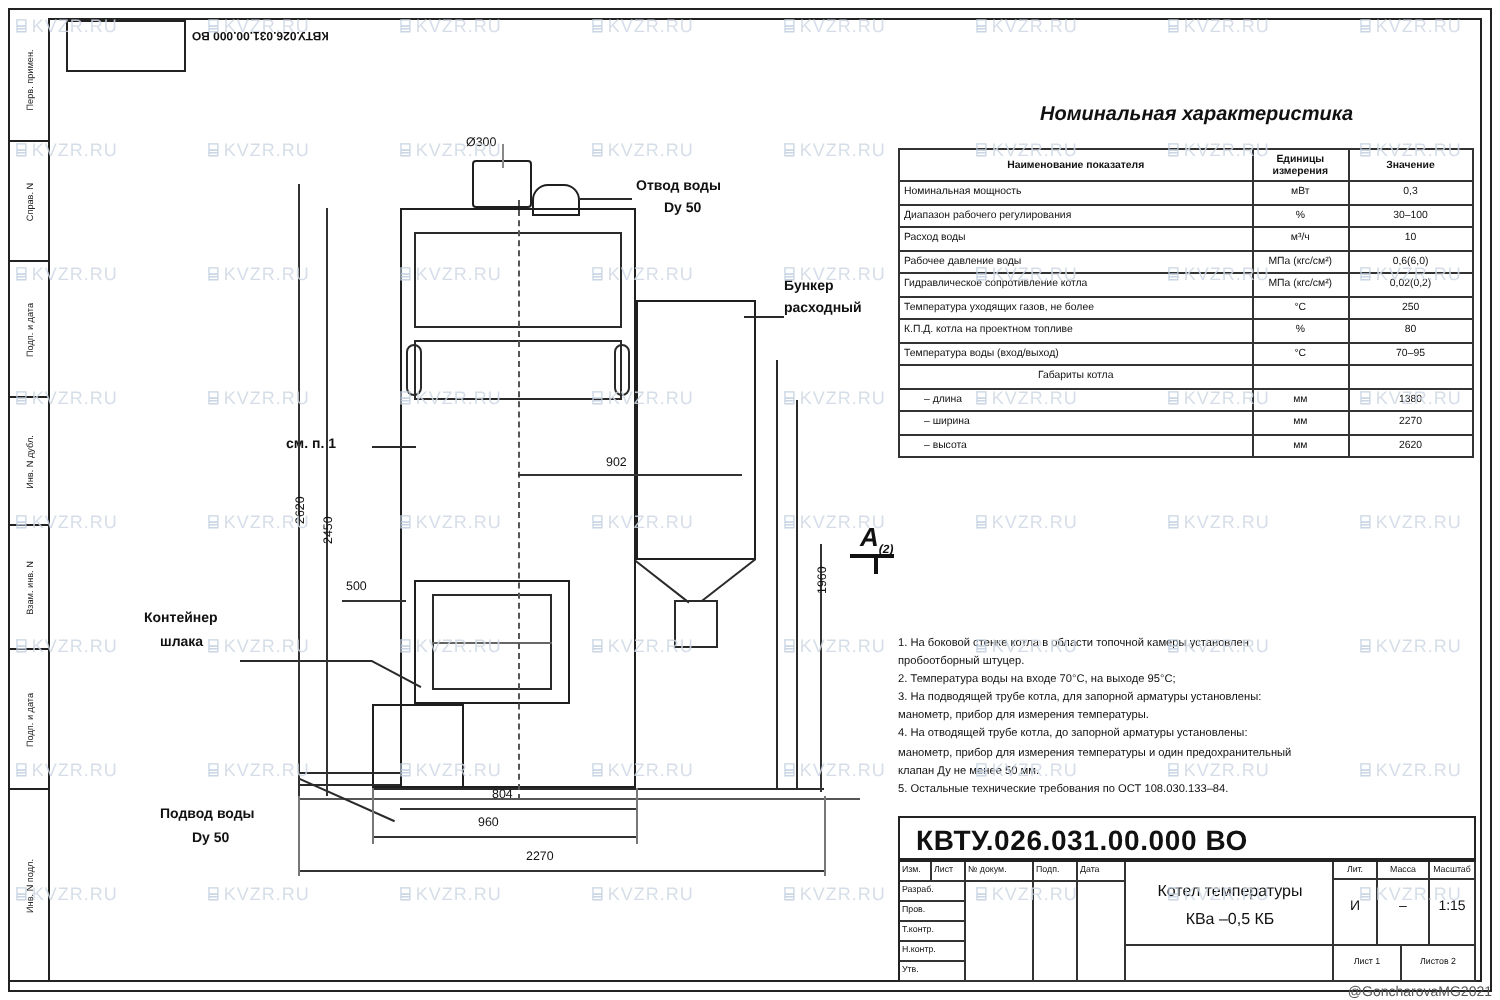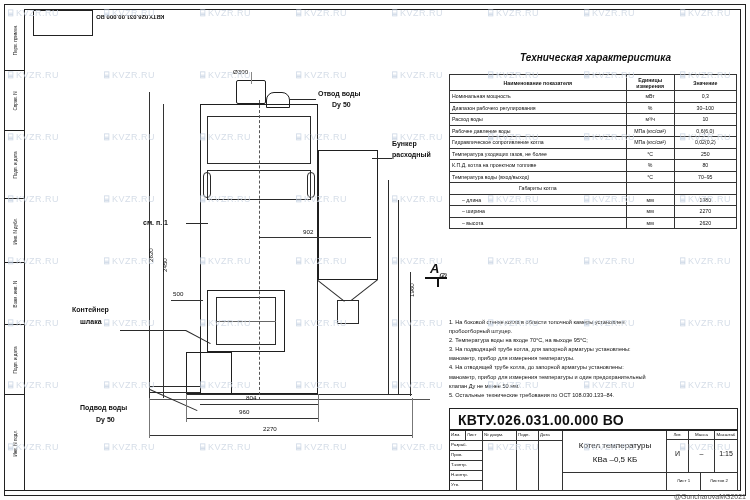--- a/index.html
+++ b/index.html
@@ -198,21 +198,21 @@
     <div class="ln v" style="left:186px;top:394px;height:28px;background:#777;"></div>
     <div class="ln v" style="left:318px;top:394px;height:28px;background:#777;"></div>
   </div>
 
   <div class="bigA">
     <span>A</span><sub>(2)</sub>
   </div>
   <div class="ln h" style="left:425px;top:277px;width:22px;background:#111;height:1.5px;"></div>
   <div class="ln v" style="left:437px;top:277px;height:10px;background:#111;width:1.5px;"></div>
 
-  <div class="tch-title">Техническая характеристика</div>
+  <div class="tch-title">Номинальная характеристика</div>
   <table class="tchar">
     <tbody>
         <tr>
       <th class="nm hd">Наименование показателя</th>
       <th class="un hd">Единицы измерения</th>
       <th class="vl hd">Значение</th>
     </tr>
     <tr>
           <td class="nm">Номинальная мощность</td>
           <td class="un">мВт</td>

